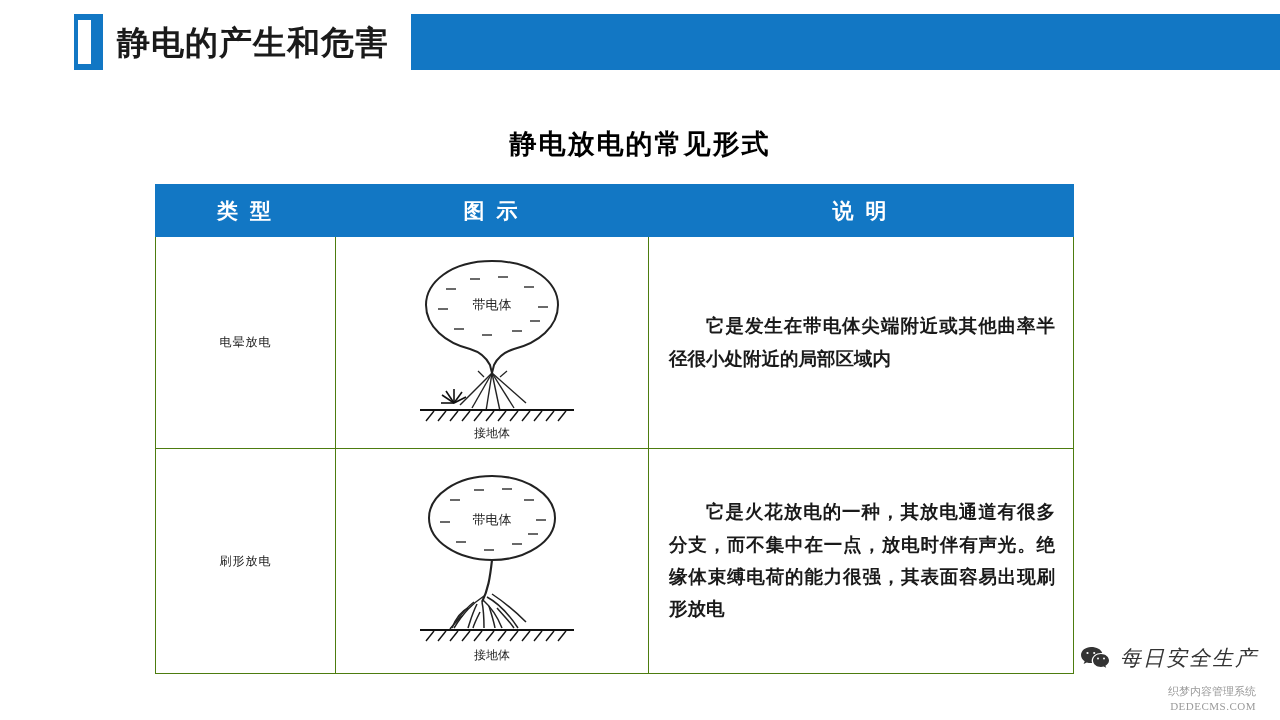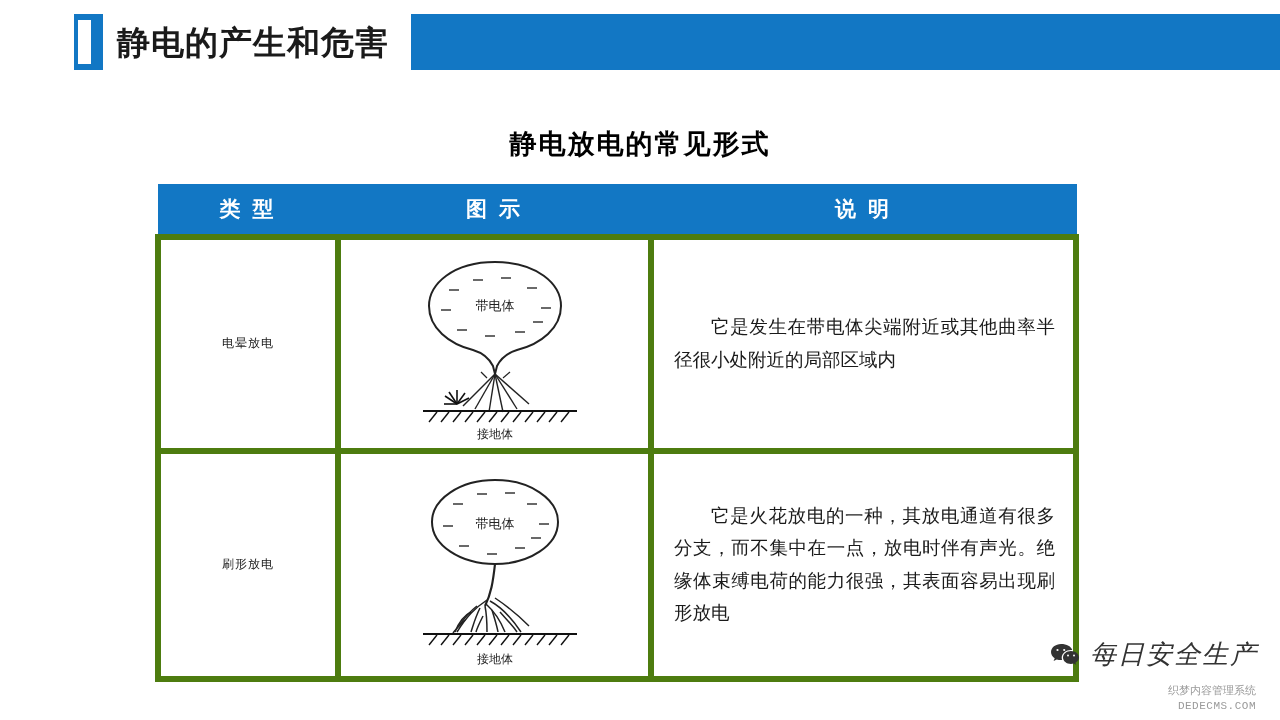--- a/index.html
+++ b/index.html
@@ -89,21 +89,21 @@
   table.main-table th {
     background: #1277c4;
     color: #ffffff;
     font-size: 21px;
     font-weight: bold;
     letter-spacing: 3px;
     height: 52px;
     border: 1px solid #1277c4;
   }
   table.main-table td {
-    border: 6px solid #4d7c0f;
+    border: 1px solid #4d7c0f;
     vertical-align: middle;
   }
   .col-type { width: 180px; }
   .col-pic  { width: 313px; }
   .col-desc { width: 425px; }
 
   td.type-cell {
     text-align: center;
     font-size: 12px;
     color: #1a1a1a;
@@ -112,20 +112,21 @@
   td.pic-cell {
     padding: 6px 0;
     text-align: center;
   }
   td.desc-cell {
     padding: 12px 18px 12px 20px;
     font-size: 18.5px;
     line-height: 1.75;
     color: #1a1a1a;
     text-align: justify;
+    font-weight: bold;
   }
   .desc-indent { text-indent: 2em; display: block; }
 
   .row1 td { height: 212px; }
   .row2 td { height: 225px; }
 
   svg.fig { display: block; margin: 0 auto; }
 
   
   .wm-wechat {
@@ -135,35 +136,35 @@
     display: flex;
     align-items: center;
     gap: 10px;
     color: #2f2f2f;
   }
   .wm-wechat-icon {
     width: 30px; height: 26px;
     position: relative;
   }
   .wm-text {
-    font-size: 26px;
+    font-size: 21px;
     font-family: Liberation Sans, sans-serif;
     font-style: italic;
     letter-spacing: 2px;
     color: #333333;
   }
   .wm-dede {
     position: absolute;
     right: 24px;
     bottom: 6px;
     text-align: right;
     color: #9a9a9a;
     font-size: 11px;
     line-height: 1.35;
-    font-family: Liberation Mono, monospace;
+    font-family: Liberation Serif, serif;
   }
   .wm-dede .line2 { letter-spacing: 0.5px; }
 </style>
 </head>
 <body>
 
 <div class="slide">
 
   <div class="header">
     <div class="header-bar"></div>

